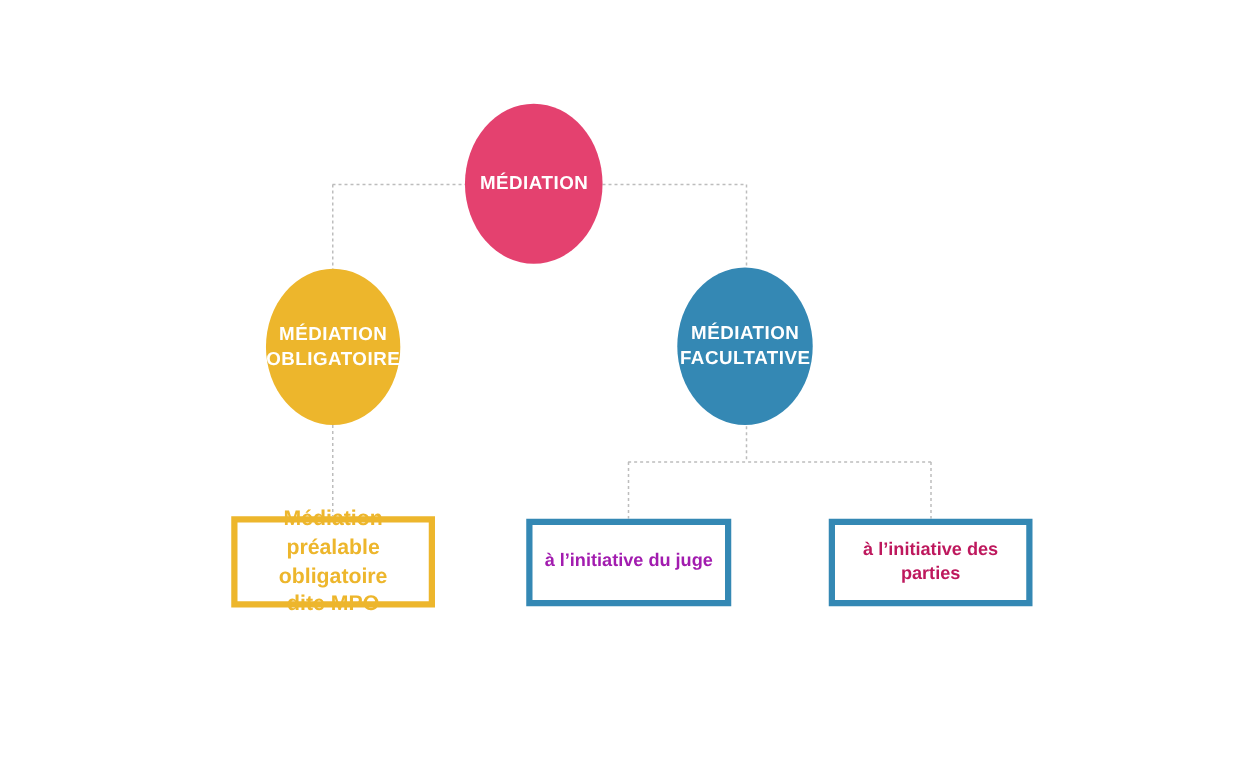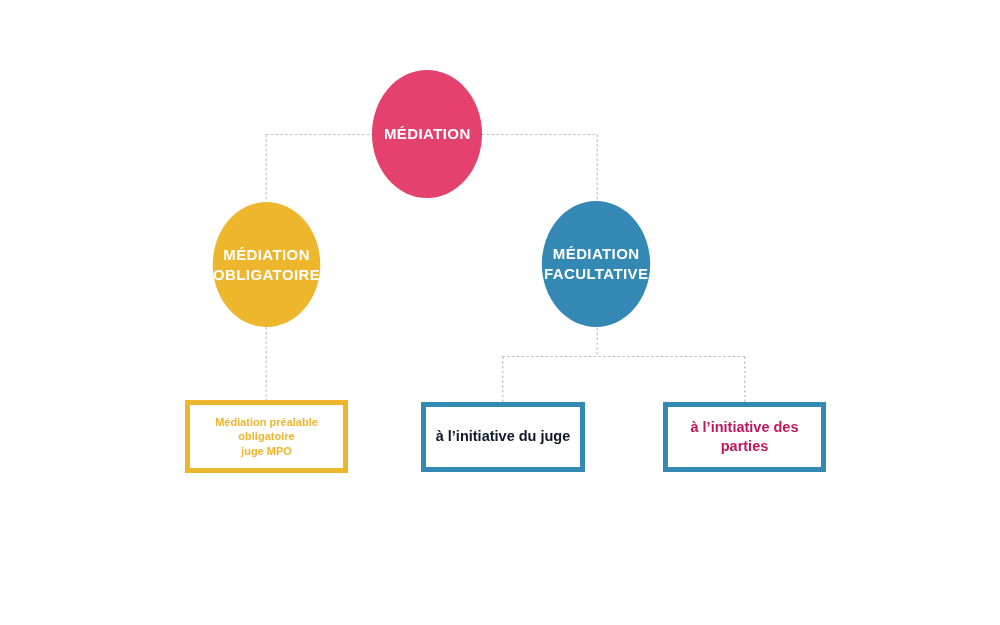--- a/index.html
+++ b/index.html
@@ -10,20 +10,21 @@
     width: 1000px;
     height: 625px;
     background: #ffffff;
     font-family: "Liberation Sans", sans-serif;
     overflow: hidden;
   }
   #diagram {
     position: relative;
     width: 1000px;
     height: 493px;
+    margin-top: 13px;
   }
   
   #connectors {
     position: absolute;
     left: 0;
     top: 0;
     width: 1000px;
     height: 625px;
     pointer-events: none;
   }
@@ -93,29 +94,29 @@
     display: block;
     width: 100%;
   }
   #box-mpo {
     left: 185px;
     top: 400px;
     width: 163px;
     height: 73px;
     border: 5px solid #edb62c;
     color: #edb62c;
-    font-size: 11px;
+    font-size: 17px;
   }
   #box-juge {
     left: 421px;
     top: 402px;
     width: 164px;
     height: 70px;
     border: 5px solid #3488b4;
-    color: #0f172a;
+    color: #a21caf;
     font-size: 14.5px;
   }
   #box-parties {
     left: 663px;
     top: 402px;
     width: 163px;
     height: 70px;
     border: 5px solid #3488b4;
     color: #be185d;
     font-size: 14.5px;
@@ -158,21 +159,21 @@
       <span>MÉDIATION</span><br>
       <span>FACULTATIVE</span>
     </span>
   </div>
 
   <div class="node-box" id="box-mpo">
     <span class="squeeze">
       <span class="label-inner">
         <span>Médiation préalable</span><br>
         <span>obligatoire</span><br>
-        <span>juge MPO</span>
+        <span>dite MPO</span>
       </span>
     </span>
   </div>
 
   <div class="node-box" id="box-juge">
     <span class="squeeze">
       <span class="label-inner">à l’initiative du juge</span>
     </span>
   </div>
 

